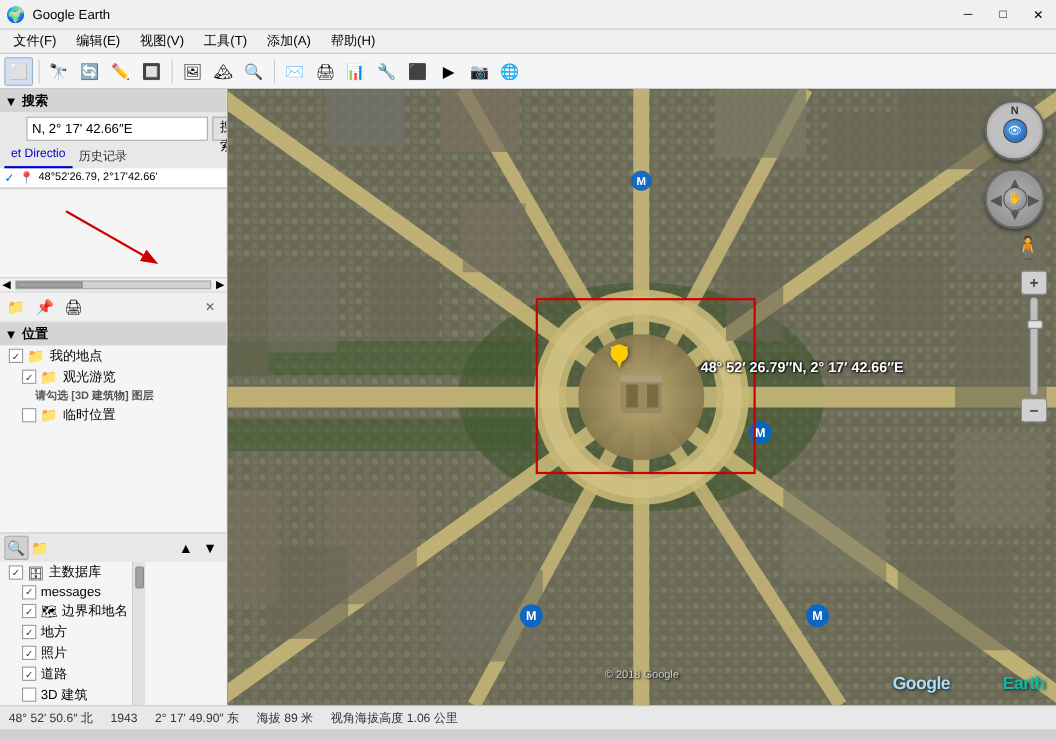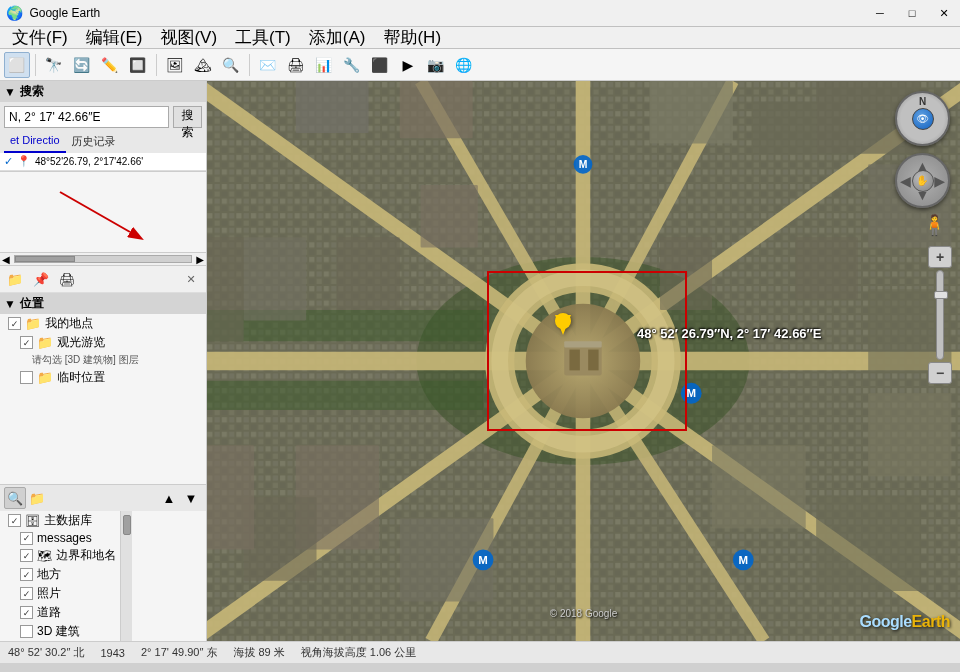--- a/index.html
+++ b/index.html
@@ -18,21 +18,21 @@
       font-size: 11px; cursor: pointer; background: transparent;
     }
 
     
     #menubar {
       width: 100%; height: 22px; background: #f0f0f0;
       display: flex; align-items: center; gap: 2px;
       border-bottom: 1px solid #c0c0c0; padding: 0 4px;
     }
     .menu-item {
-      padding: 2px 8px; font-size: 17px; cursor: pointer; color: #000;
+      padding: 2px 8px; font-size: 12px; cursor: pointer; color: #000;
     }
 
     
     #toolbar {
       width: 100%; height: 32px; background: #f5f5f5;
       display: flex; align-items: center; gap: 2px; padding: 0 4px;
       border-bottom: 1px solid #ccc;
     }
     .tb-btn {
       width: 26px; height: 26px; display: flex; align-items: center; justify-content: center;
@@ -55,21 +55,21 @@
 
     
     #search-panel {
       background: #e8e8e8; border-bottom: 1px solid #ccc;
     }
     #search-header {
       background: #d4d4d4; padding: 2px 4px; font-size: 12px; font-weight: bold;
       display: flex; align-items: center; gap: 4px; cursor: pointer;
     }
     #search-input-row {
-      display: flex; align-items: center; padding: 4px;
+      display: flex; align-items: center; padding: 4px; margin-left: 20px;
     }
     #search-input {
       flex: 1; height: 22px; font-size: 12px; border: 1px solid #aaa;
       padding: 1px 4px; background: white;
     }
     #search-btn {
       height: 22px; padding: 0 6px; font-size: 12px; background: #e0e0e0;
       border: 1px solid #aaa; cursor: pointer; margin-left: 4px;
     }
     #search-tabs {
@@ -259,21 +259,21 @@
 
     
     #ge-watermark {
       position: absolute;
       bottom: 10px; right: 10px;
       font-size: 16px; font-weight: bold;
       color: white; text-shadow: 1px 1px 3px rgba(0,0,0,0.8);
       letter-spacing: -0.5px;
     }
     #ge-watermark span.google { color: #aaddff; }
-    #ge-watermark span.earth { color: #eab308; }
+    #ge-watermark span.earth { color: #14b8a6; margin-left: 48px; }
 
     
     #map-copyright {
       position: absolute; bottom: 22px; left: 50%; transform: translateX(-50%);
       font-size: 10px; color: #ccc; text-shadow: 1px 1px 2px black;
     }
 
     
     #statusbar {
       width: 100%; height: 22px; background: #e8e8e8;
@@ -400,21 +400,21 @@
         <div class="checkbox checked"></div>
         <span class="folder-icon">📁</span>
         <span>我的地点</span>
       </div>
       <div class="tree-item indent1">
         <div class="checkbox checked"></div>
         <span class="folder-icon">📁</span>
         <span>观光游览</span>
       </div>
       <div class="tree-item indent2">
-        <span style="font-size:10px; color:#555;">请勾选 [3D 建筑物] 图层</span>
+        <span style="font-size:10px; color:#555;font-weight:bold;">请勾选 [3D 建筑物] 图层</span>
       </div>
       <div class="tree-item indent1">
         <div class="checkbox"></div>
         <span class="folder-icon">📁</span>
         <span>临时位置</span>
       </div>
     </div>
 
     <div id="sidebar-nav">
       <div class="s-btn" style="background:#d0d0d0; border:1px solid #aaa;">🔍</div>
@@ -604,21 +604,21 @@
     </div>
 
     <div id="map-copyright">© 2018 Google</div>
 
   </div>
 
 </div>
 
 <div id="statusbar">
   <span class="status-item">
-    <span>48° 52' 30.2″</span>
+    <span>48° 52' 50.6″</span>
     <span>北</span>
   </span>
   <span class="status-item">1943</span>
   <span class="status-item">
     <span>2° 17' 49.90″</span>
     <span>东</span>
   </span>
   <span class="status-item">
     <span>海拔</span>
     <span>89 米</span>

